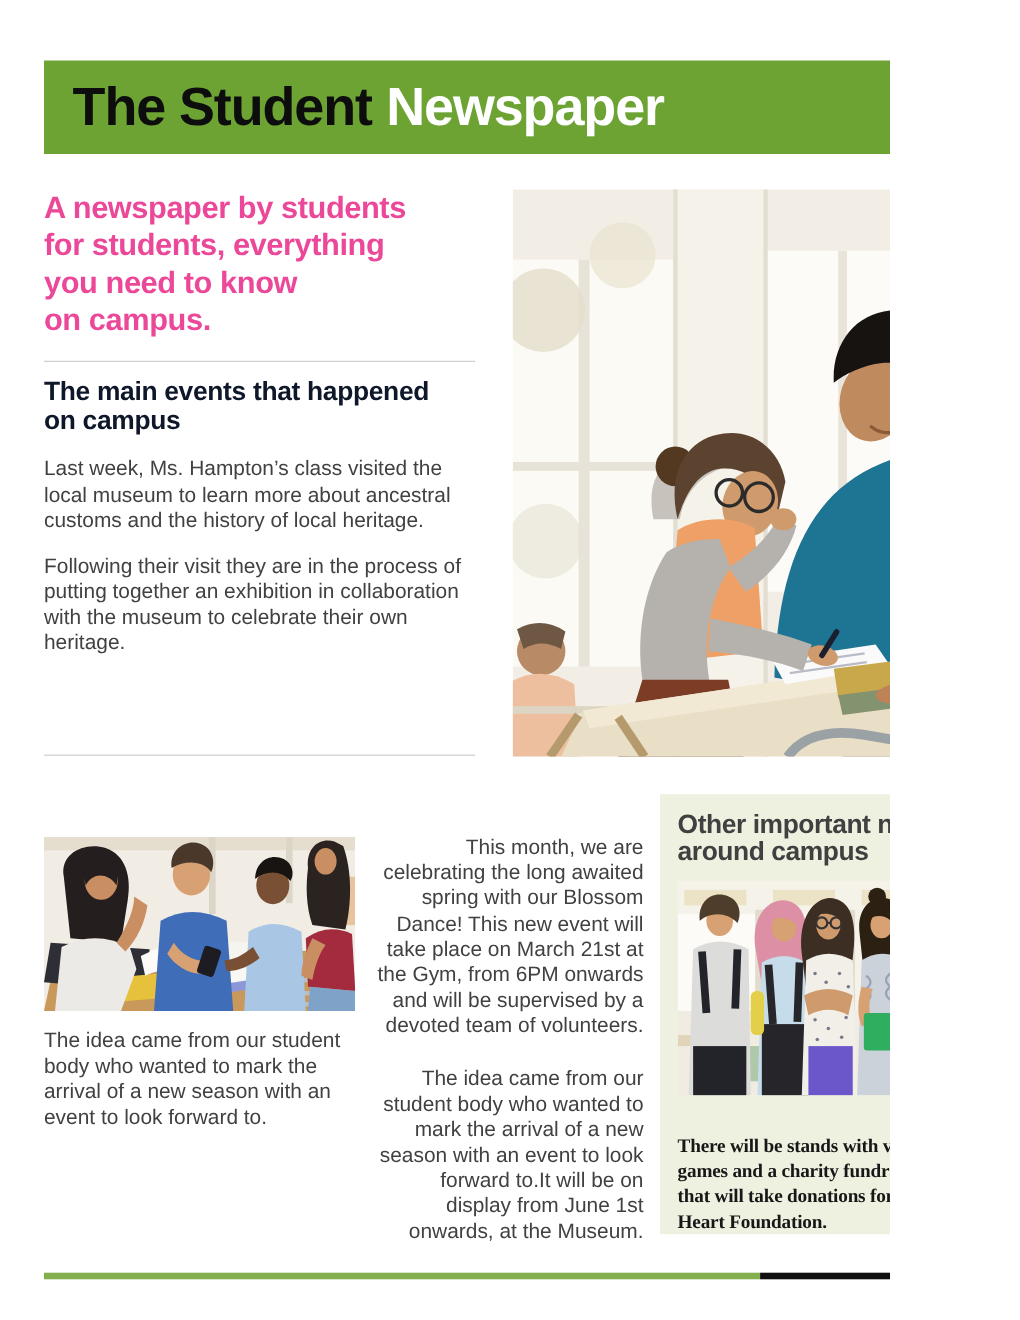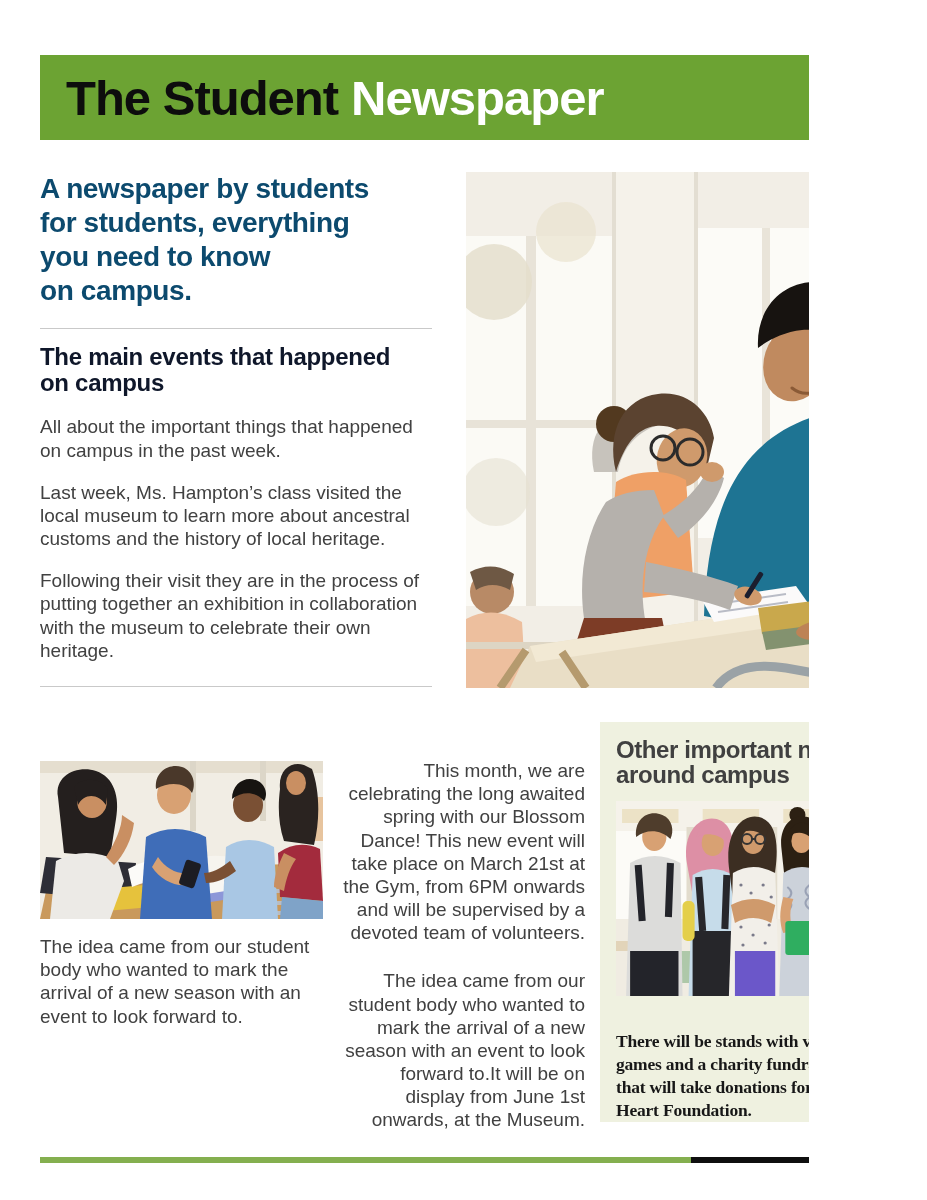--- a/index.html
+++ b/index.html
@@ -12,21 +12,21 @@
   .masthead .title{font-size:49px;font-weight:700;letter-spacing:-1px;white-space:nowrap;
                    font-family:"Liberation Sans", sans-serif;}
   .masthead .t1{color:#0d0d0d;}
   .masthead .t2{color:#ffffff;margin-left:13px;}
   .issue{position:absolute;left:838px;top:55px;width:26px;height:85px;display:flex;align-items:center;justify-content:center;}
   .issue span{writing-mode:vertical-rl;transform:rotate(180deg);font-size:13px;letter-spacing:1px;color:#1c1c1c;}
   .strip{position:absolute;left:874px;top:55px;width:19px;height:85px;background:#6CA333;}
 
   
   .leftcol{position:absolute;left:40px;top:172px;width:392px;}
-  .headline{font-size:28px;line-height:1.22;font-weight:700;color:#0c4a6e;letter-spacing:-0.4px;white-space:pre-line;}
+  .headline{font-size:28px;line-height:1.22;font-weight:700;color:#ec4899;letter-spacing:-0.4px;white-space:pre-line;}
   .divider{border:0;border-top:1px solid #c9c9c9;margin:19px 0 0 0;width:392px;}
   .sec-heading{margin-top:15px;font-size:24px;line-height:1.1;font-weight:700;color:#0f172a;letter-spacing:-0.3px;white-space:pre-line;}
   .body-p{margin-top:19px;font-size:19px;line-height:1.22;color:#414141;}
   .divider2{position:absolute;left:40px;top:686px;width:392px;border:0;border-top:1px solid #c9c9c9;margin:0;}
 
   
   .main-photo{position:absolute;left:466px;top:172px;width:424px;height:516px;overflow:hidden;}
   .main-photo svg{display:block;width:100%;height:100%;}
 
   
@@ -66,21 +66,20 @@
   <div class="strip"></div>
 
   <div class="leftcol">
     <div class="headline">A newspaper by students
 for students, everything
 you need to know
 on campus.</div>
     <hr class="divider">
     <div class="sec-heading">The main events that happened
 on campus</div>
-    <p class="body-p">All about the important things that happened on campus in the past week.</p>
     <p class="body-p">Last week, Ms. Hampton’s class visited the local museum to learn more about ancestral customs and the history of local heritage.</p>
     <p class="body-p">Following their visit they are in the process of putting together an exhibition in collaboration with the museum to celebrate their own heritage.</p>
   </div>
   <hr class="divider2">
 
   <div class="main-photo" aria-label="Teacher in a teal sweater leaning over a desk helping a student in an orange top and grey cardigan who is writing, bright classroom windows behind">
     <svg viewBox="0 0 424 516" preserveAspectRatio="none">
       <rect width="424" height="516" fill="#f2eee6"></rect>
       <rect x="0" y="64" width="146" height="370" fill="#fbfaf5"></rect>
       <rect x="60" y="64" width="10" height="370" fill="#e8e3d8"></rect>

